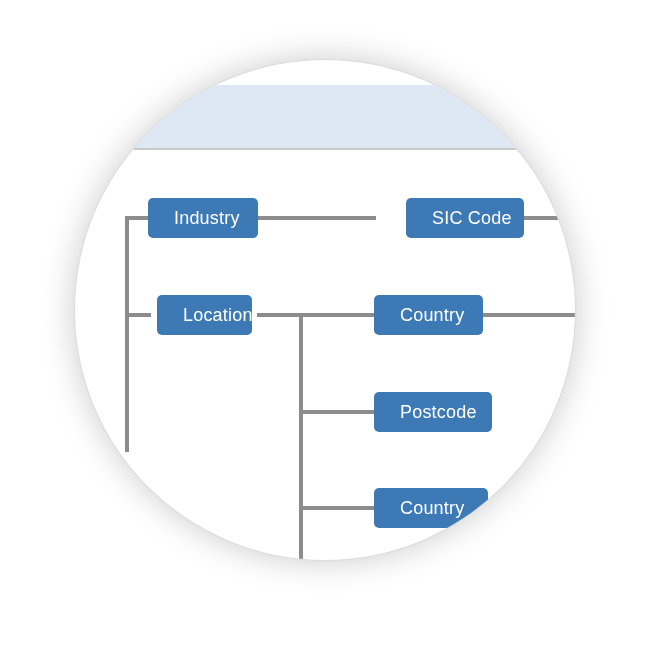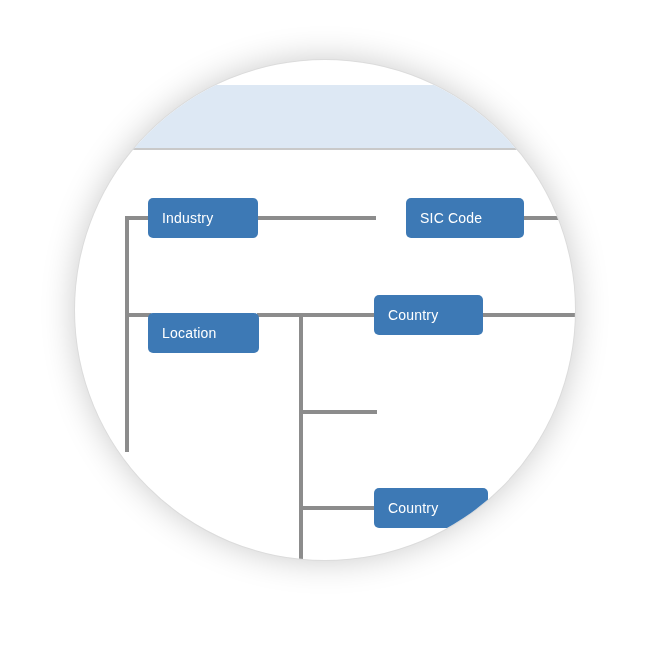--- a/index.html
+++ b/index.html
@@ -58,32 +58,32 @@
   .line-branch-vertical  { left: 224px; top: 253px; height: 250px; }
   .line-stub-postcode    { left: 224px; top: 350px; width: 78px; }
   .line-stub-country2    { left: 224px; top: 446px; width: 78px; }
 
   
   .node {
     position: absolute;
     height: 40px;
     line-height: 40px;
     box-sizing: border-box;
-    padding-left: 14px;
+    padding-left: 26px;
     border-radius: 5px;
     background: var(--node-fill, #3d79b5);
     color: var(--node-text-color, #ffffff);
-    font-size: 14px;
+    font-size: 18px;
     letter-spacing: 0.2px;
     z-index: 2;
     white-space: nowrap;
   }
   .node-industry  { left: 73px;  top: 138px; width: 110px; }
   .node-sic-code  { left: 299px; top: 138px; width: 118px; margin-left: 32px; }
-  .node-location  { left: 73px;  top: 235px; width: 111px; margin-top: 18px; }
+  .node-location  { left: 82px;  top: 235px; width: 95px; }
   .node-country   { left: 299px; top: 235px; width: 109px; }
   .node-postcode  { left: 299px; top: 332px; width: 118px; }
   .node-country-2 { left: 299px; top: 428px; width: 114px; }
 </style>
 </head>
 <body style="background: rgb(255, 255, 255);">
 
 <div class="stage">
   <div class="vignette">
 
@@ -97,16 +97,17 @@
     <div class="line h-line line-location-country"></div>
     <div class="line h-line line-country-right"></div>
     <div class="line v-line line-branch-vertical"></div>
     <div class="line h-line line-stub-postcode"></div>
     <div class="line h-line line-stub-country2"></div>
 
     <div class="node node-industry">Industry</div>
     <div class="node node-sic-code">SIC Code</div>
     <div class="node node-location">Location</div>
     <div class="node node-country">Country</div>
+    <div class="node node-postcode">Postcode</div>
     <div class="node node-country-2">Country</div>
 
   </div>
 </div>
 
 </body></html>

